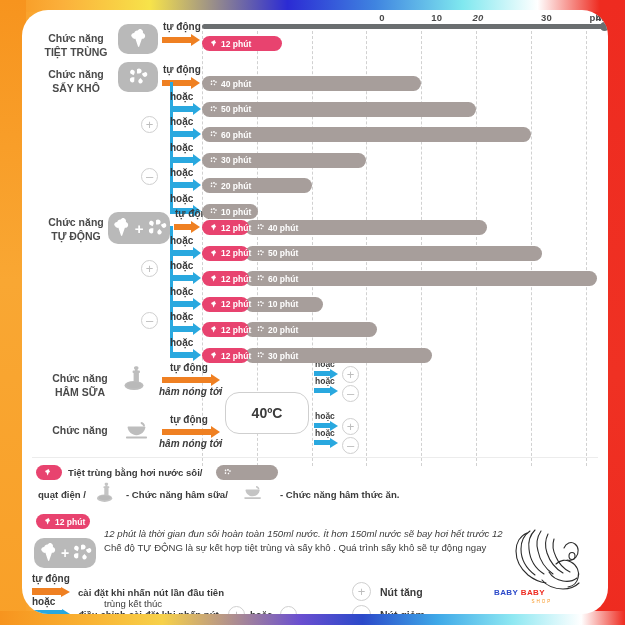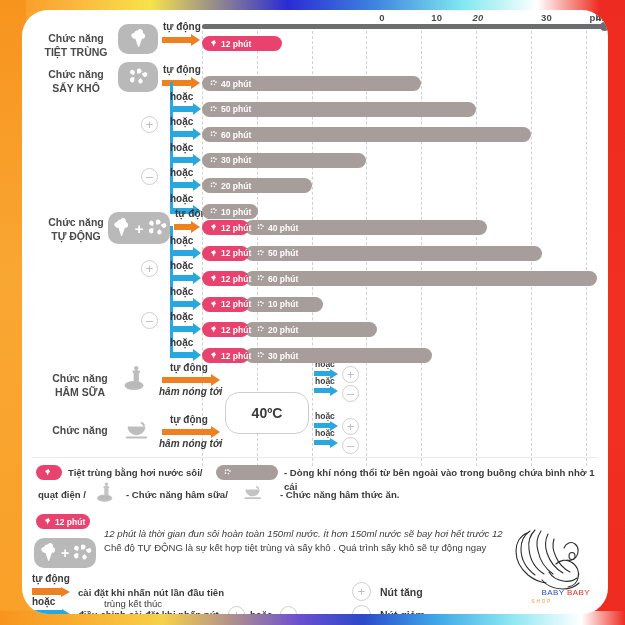--- a/index.html
+++ b/index.html
@@ -130,22 +130,22 @@
     font-size:14px; font-weight:700; color:#3b3b3b; background:#fff;
   }
 
   
   .foot-text{ position:absolute; font-size:9.6px; color:#3b3b3b; line-height:1.45; }
   .foot-text.b{ font-weight:600; }
   .divider{ position:absolute; height:1px; background:#ececec; }
 
   #logo{ position:absolute; }
   #logo .brand{
-    position:absolute; left:0; right:0; text-align:right;
-    font-size:8px; font-weight:400; letter-spacing:.4px;
+    position:absolute; left:0; right:8px; text-align:left;
+    font-size:8px; font-weight:700; letter-spacing:.4px;
   }
   #logo .brand .b1{ color:#2b49c9; }
   #logo .brand .b2{ color:#ee2b20; }
   #logo .sub{
     position:absolute; left:0; right:0; text-align:center;
     font-size:4.5px; color:#f7941e; letter-spacing:2px;
   }
 </style>
 </head>
 <body>
@@ -562,21 +562,20 @@
           <g fill="#fff">
             <path d="M5.6 1.6c.9-.8 2.2-.2 2.2.9 0 .7-.5 1.2-1.2 1.2H5.6z"></path>
             <path d="M9.6 3c1 .2 1.2 1.6.3 2.1-.6.3-1.3.1-1.6-.5l-.5-.8z"></path>
             <path d="M8.3 7.1c.2 1-.9 1.8-1.7 1.1-.5-.4-.5-1.2 0-1.6l.7-.7z"></path>
             <path d="M4.2 7.6c-.7.8-2 .3-2-.8 0-.7.5-1.2 1.1-1.2h1z"></path>
             <path d="M2.5 3.7C1.9 2.8 2.8 1.7 3.8 2c.6.2.9 1 .6 1.6l-.4.9z"></path>
           </g>
           <circle cx="5.9" cy="5.1" r=".9" fill="#9b918e"></circle>
         </svg>
       </div>
-      <div class="foot-text b" style="left: 262px; top: 456px;">-  Dòng khí nóng thổi từ bên ngoài vào trong buồng chứa bình nhờ 1 cái</div>
       <div class="foot-text b" style="left: 16px; top: 478px;">quạt điện /</div>
       <div class="dev-icon" style="left: 72px; top: 472px; width: 26px; height: 21px; background: transparent;">
         <svg width="26" height="24" viewBox="0 0 30 30">
           <path fill="#c4c4c4" d="M14.8 2.2c1.1 0 1.7.8 1.7 1.7 0 .7-.4 1.2-.9 1.5v1.1h1.6c.4 0 .7.3.7.7v1c0 .4-.3.7-.7.7h-.3v10.9c0 1.2-1 2.2-2.2 2.2h-.9c-1.2 0-2.2-1-2.2-2.2V8.9h-.3c-.4 0-.7-.3-.7-.7v-1c0-.4.3-.7.7-.7h1.6V5.4c-.5-.3-.9-.8-.9-1.5 0-.9.7-1.7 1.8-1.7z"></path>
           <ellipse cx="12" cy="21.5" rx="9.5" ry="4.6" fill="#c4c4c4"></ellipse>
           <ellipse cx="12" cy="21" rx="7.6" ry="3.1" fill="#b9b9b9"></ellipse>
         </svg>
       </div>
       <div class="foot-text b" style="left: 104px; top: 478px;">- Chức năng hâm sữa/</div>
       <div class="dev-icon" style="left: 218px; top: 472px; width: 26px; height: 21px; background: transparent;">

